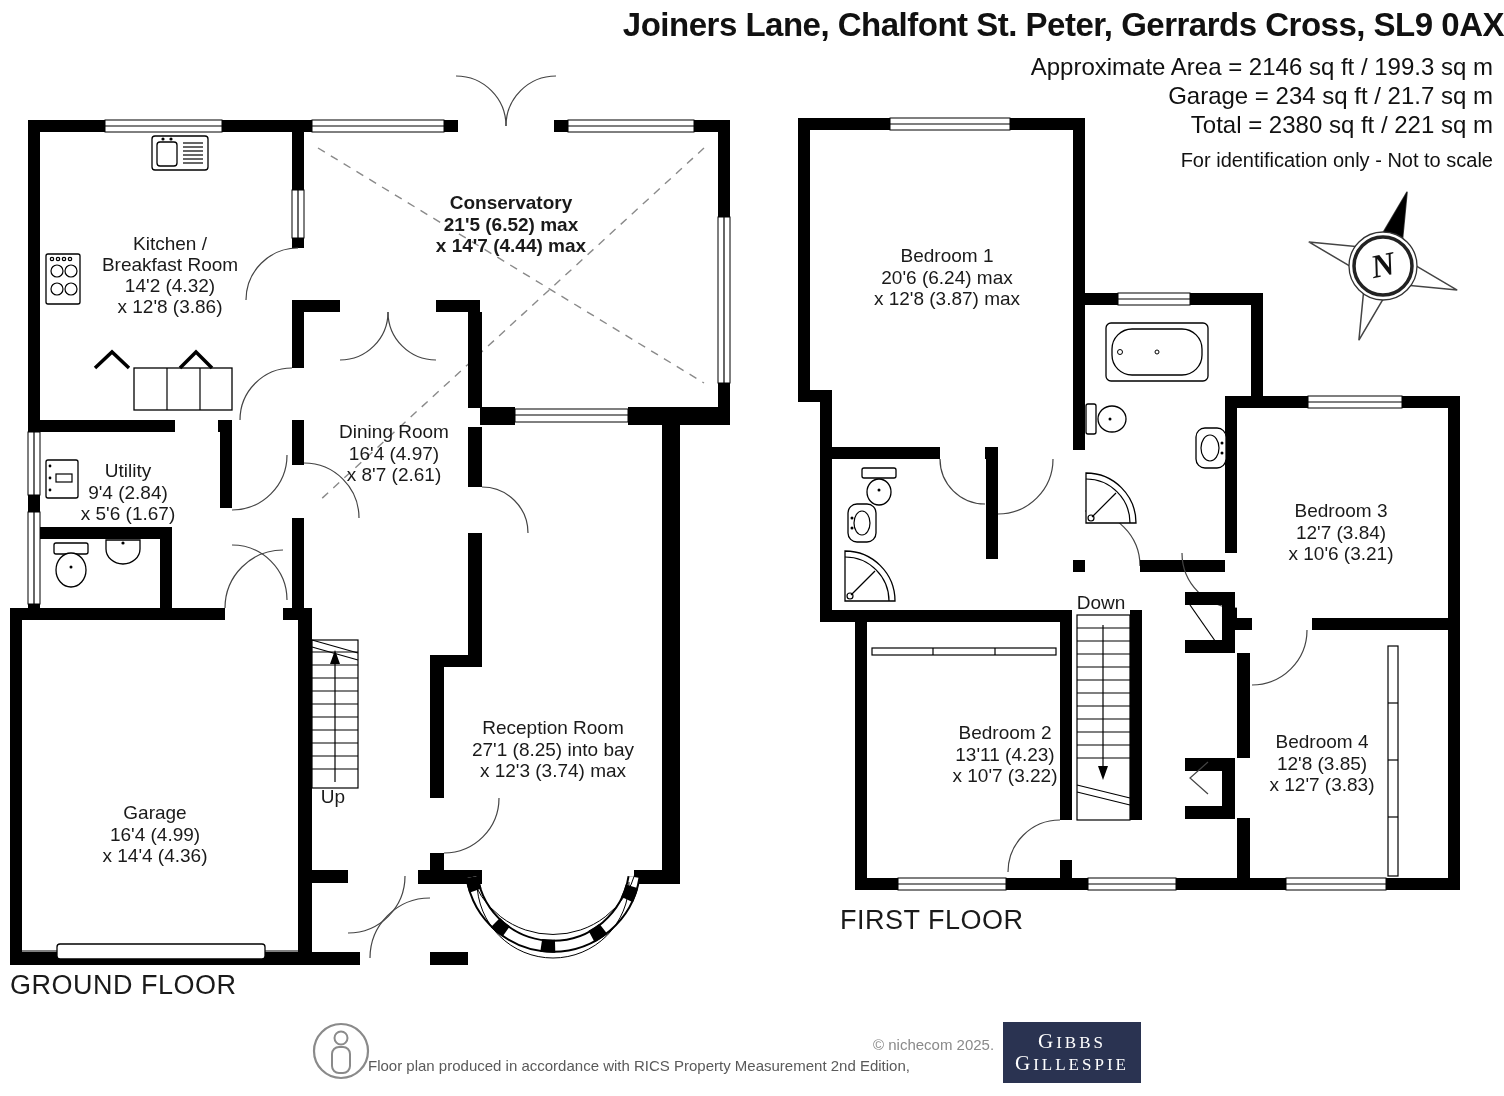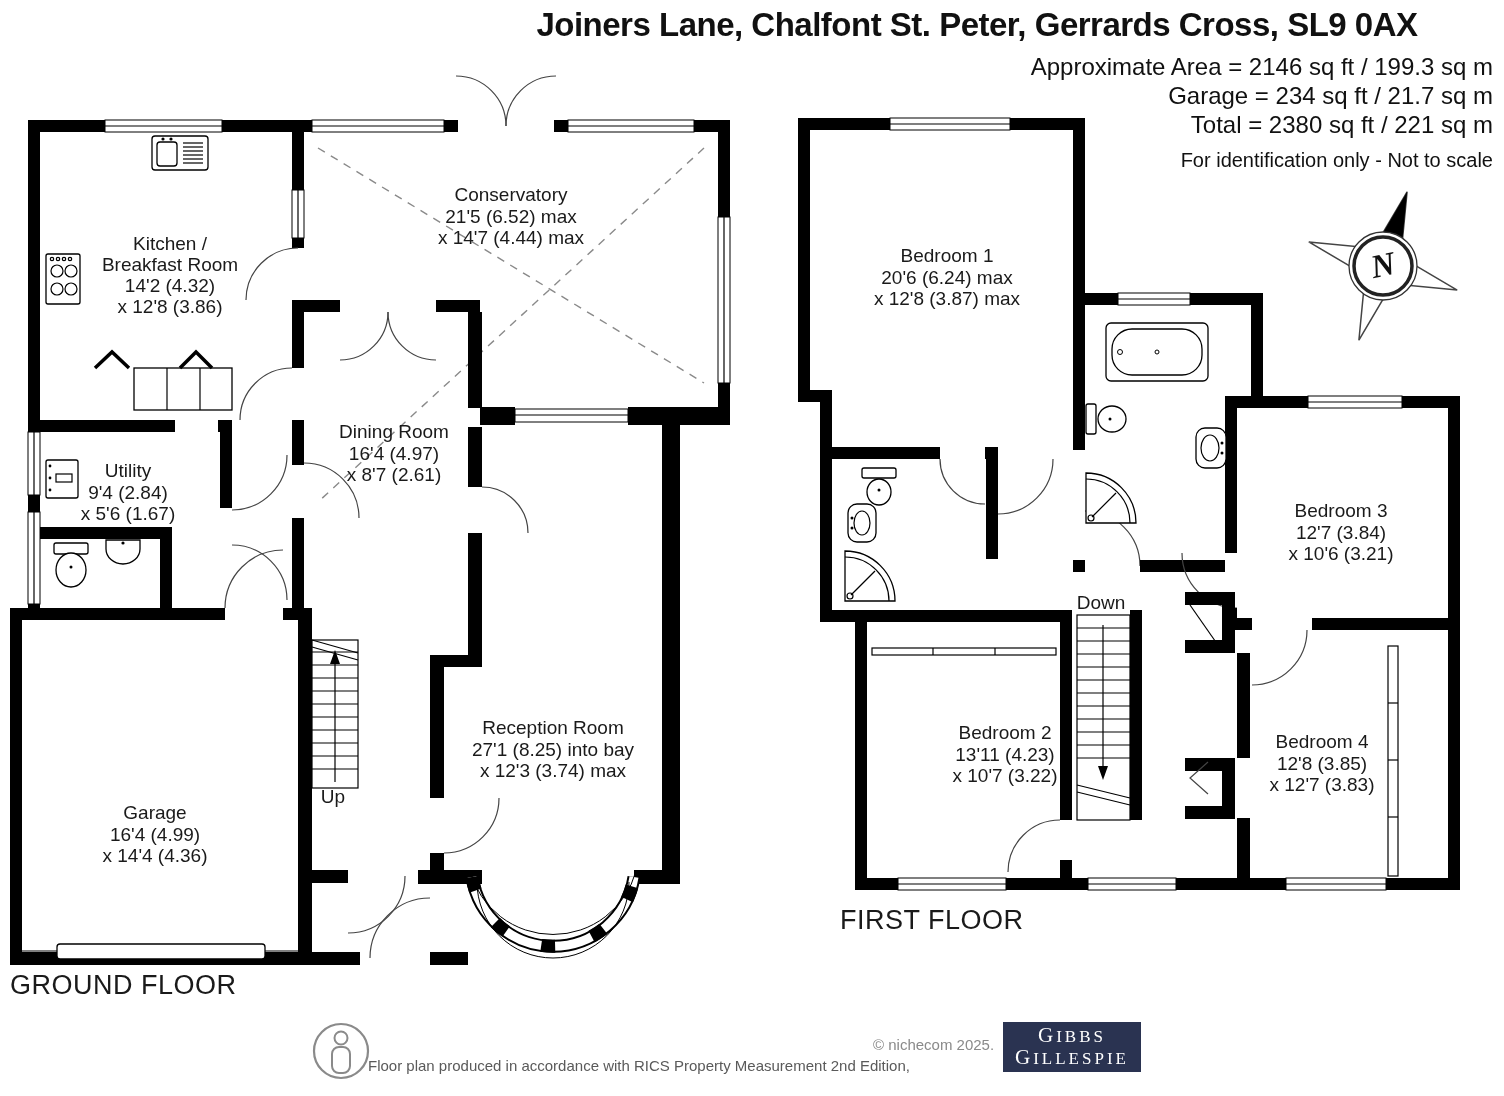--- a/index.html
+++ b/index.html
@@ -5,35 +5,35 @@
   html,body{margin:0;padding:0;background:#fff;}
   .page{position:relative;width:1504px;height:1096px;background:#fff;overflow:hidden;
         font-family:"Liberation Sans", sans-serif;color:#111;}
   .plan-svg{position:absolute;left:0;top:0;width:1504px;height:1096px;}
   .wall{fill:#000;stroke:none;}
   .win{fill:#fff;stroke:#000;stroke-width:1;}
   .thin{fill:none;stroke:#000;stroke-width:1.2;}
   .door{fill:none;stroke:#444;stroke-width:1.2;}
   .fix{fill:#fff;stroke:#000;stroke-width:1.3;}
   .dash{fill:none;stroke:#8a8a8a;stroke-width:1.4;stroke-dasharray:8 7;}
-  .page-title{position:absolute;left:450px;top:6px;width:1054px;text-align:center;
+  .page-title{position:absolute;left:450px;top:6px;width:1054px;text-align:right;
         font-size:33px;font-weight:bold;letter-spacing:-.5px;white-space:nowrap;}
   .area-block{position:absolute;right:11px;top:52px;text-align:right;font-size:24px;line-height:29px;}
   .area-block .disclaimer{font-size:20px;margin-top:7px;}
   .room-label{position:absolute;transform:translateX(-50%);text-align:center;
         font-size:19px;line-height:21.5px;white-space:nowrap;color:#1a1a1a;}
   .kitchen-label{line-height:21px;}
   .floor-label{position:absolute;font-size:27px;letter-spacing:.5px;color:#1a1a1a;}
   .stair-label{position:absolute;transform:translateX(-50%);font-size:19px;color:#1a1a1a;}
   .north-label{position:absolute;left:1383px;top:267px;transform:translate(-50%,-54%) rotate(-12deg);
         font-family:"Liberation Serif", serif;font-style:italic;font-weight:bold;font-size:33px;}
   .footer-text{position:absolute;left:368px;top:1013px;font-size:15px;line-height:21px;
         color:#5a5a5a;white-space:pre;}
   .copyright{position:absolute;left:873px;top:1036px;font-size:15px;color:#8a8a8a;}
-  .logo{position:absolute;left:1003px;top:1022px;width:138px;height:50px;display:flex;
+  .logo{position:absolute;left:1003px;top:1022px;width:138px;height:61px;display:flex;
         flex-direction:column;align-items:center;justify-content:center;
         font-family:"Liberation Serif", serif;color:#fff;}
   .logo-line{font-variant:small-caps;font-size:17px;letter-spacing:3px;line-height:20px;text-transform:uppercase;}
   .logo-line::first-letter{font-size:21px;}
 </style>
 </head>
 <body>
 
 <div class="page">
 
@@ -378,21 +378,21 @@
   <div>Total = 2380 sq ft / 221 sq m</div>
   <div class="disclaimer">For identification only - Not to scale</div>
 </div>
 
 <div class="room-label kitchen-label" style="left:170px;top:233px;">
   <div>Kitchen /</div>
   <div>Breakfast Room</div>
   <div>14'2 (4.32)</div>
   <div>x 12'8 (3.86)</div>
 </div>
-<div class="room-label" style="left:511px;top:184px;">
+<div class="room-label" style="left:511px;top:192px;font-weight:bold;">
   <div>Conservatory</div>
   <div>21'5 (6.52) max</div>
   <div>x 14'7 (4.44) max</div>
 </div>
 <div class="room-label" style="left:394px;top:421px;">
   <div>Dining Room</div>
   <div>16'4 (4.97)</div>
   <div>x 8'7 (2.61)</div>
 </div>
 <div class="room-label" style="left:128px;top:460px;">

